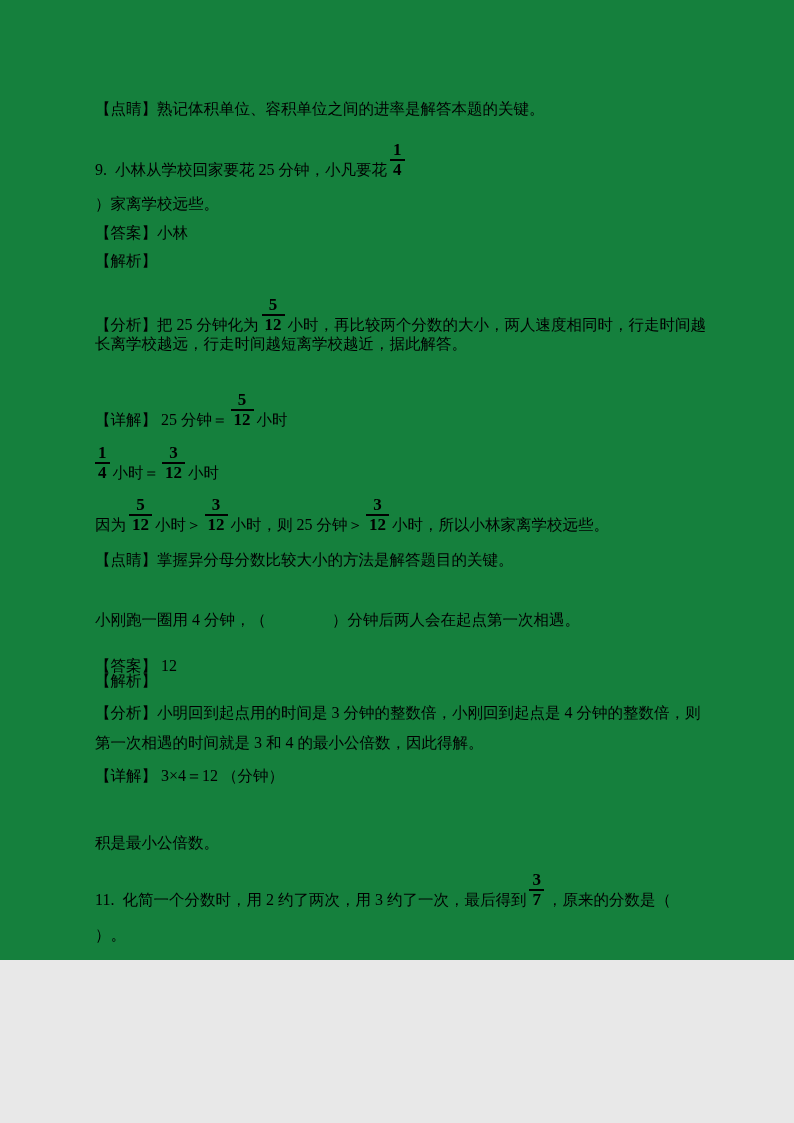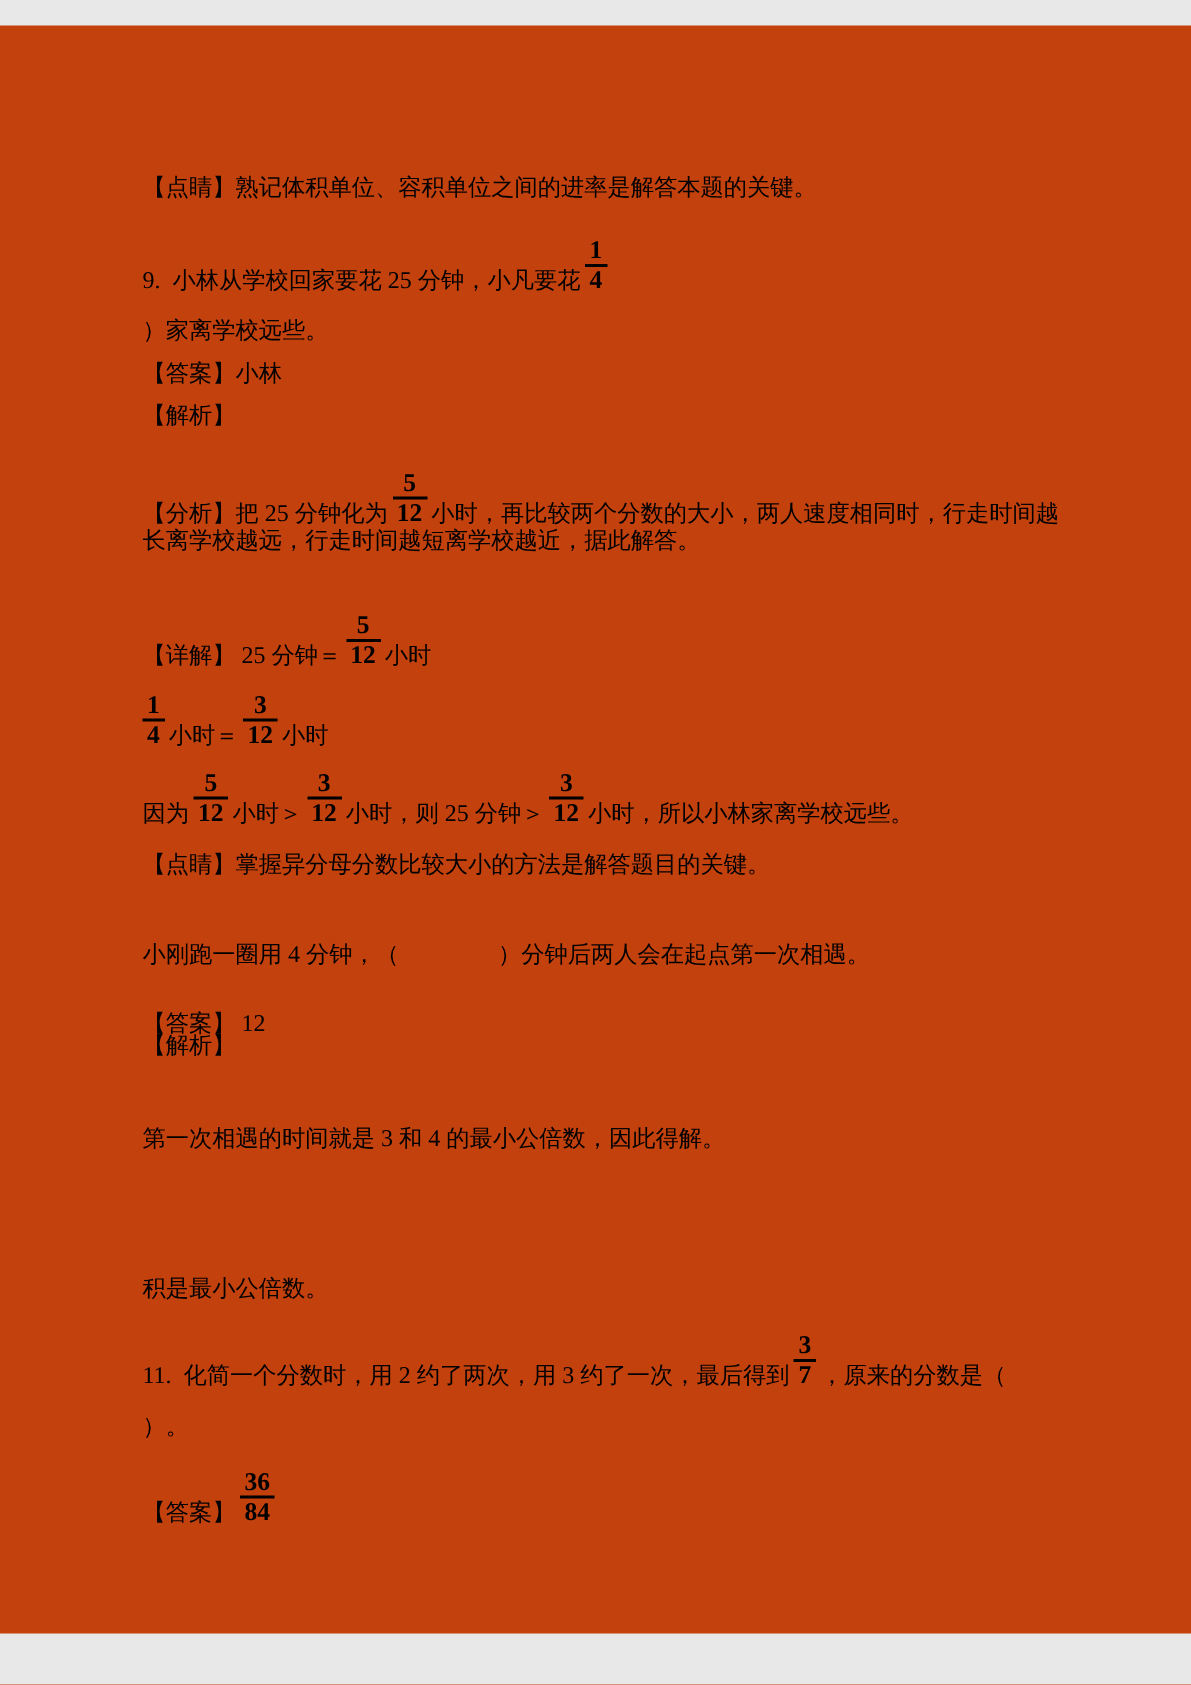--- a/index.html
+++ b/index.html
@@ -1,23 +1,23 @@
 <!DOCTYPE html>
 <html><head>
 <meta charset="utf-8">
 <style>
   html,body { margin:0; padding:0; background:#e8e8e8; }
   .page {
     position:relative;
-    width:794px; height:1072px;
-    background:#c2410c;
+    width:794px; height:960px;
+    background:#15803d;
     color:#000000;
     font-family:"Liberation Sans", sans-serif;
     overflow:hidden;
-    margin:17px auto;
+    margin:0 auto;
   }
   .line {
     position:absolute;
     left:95px;
     white-space:nowrap;
     font-size:15.5px;
     line-height:19px;
     color:#000;
   }
   .t { font-family:"Liberation Sans", sans-serif; }
@@ -107,25 +107,31 @@
   </div>
 
   <div class="line" style="top:656px">
     <span class="t">【答案】</span><span class="n">12</span>
   </div>
 
   <div class="line" style="top:671px">
     <span class="t">【解析】</span>
   </div>
 
+  <div class="line" style="top:703px">
+    <span class="t">【分析】小明回到起点用的时间是</span><span class="n">3</span><span class="t">分钟的整数倍，小刚回到起点是</span><span class="n">4</span><span class="t">分钟的整数倍，则</span>
+  </div>
 
   <div class="line" style="top:733px">
     <span class="t">第一次相遇的时间就是</span><span class="n">3</span><span class="t">和</span><span class="n">4</span><span class="t">的最小公倍数，因此得解。</span>
   </div>
 
+  <div class="line" style="top:766px">
+    <span class="t">【详解】</span><span class="n">3×4＝12</span><span class="t">（分钟）</span>
+  </div>
 
 
   <div class="line" style="top:833px">
     <span class="t">积是最小公倍数。</span>
   </div>
 
   <div class="line" style="top:871px">
     <span class="n no">11.</span><span class="t">化简一个分数时，用</span><span class="n">2</span><span class="t">约了两次，用</span><span class="n">3</span><span class="t">约了一次，最后得到</span><span class="frac"><span class="fnum">3</span><span class="fden">7</span></span><span class="t">，原来的分数是（</span>
   </div>
 

